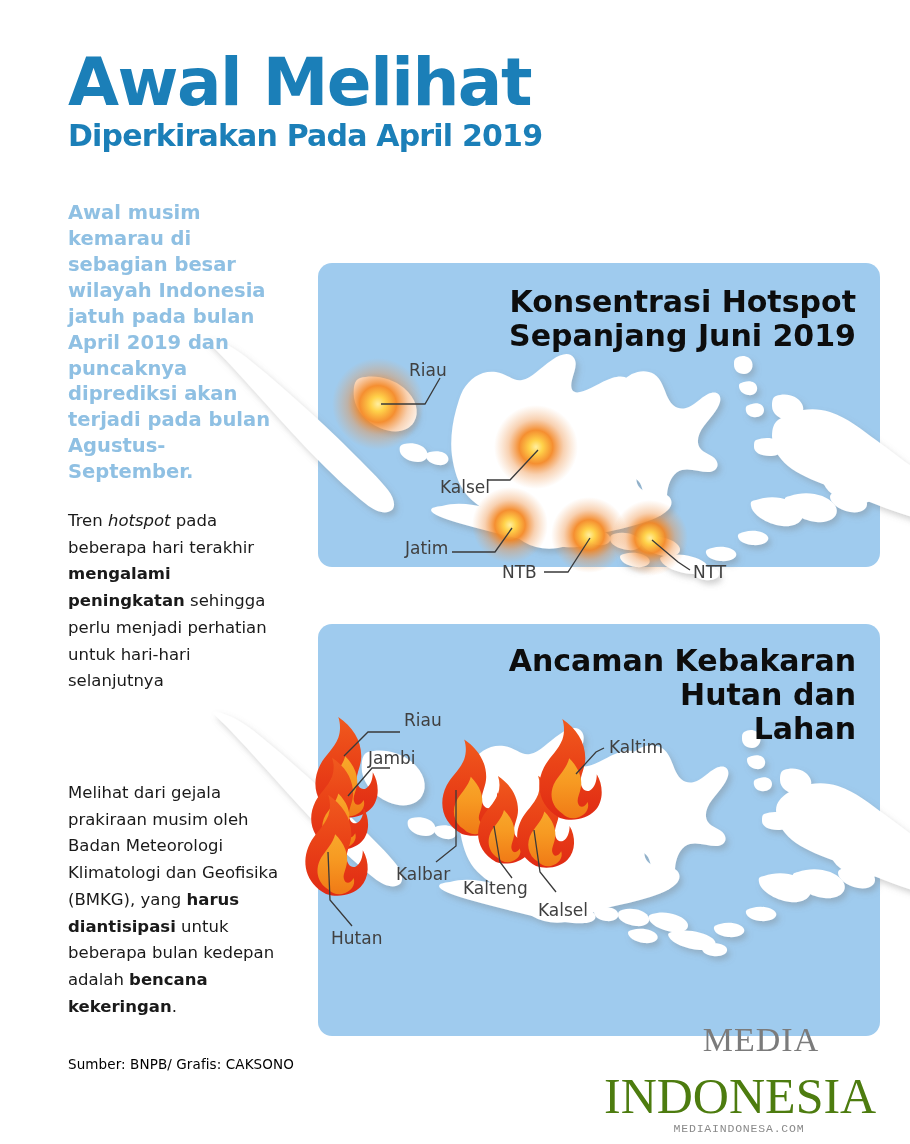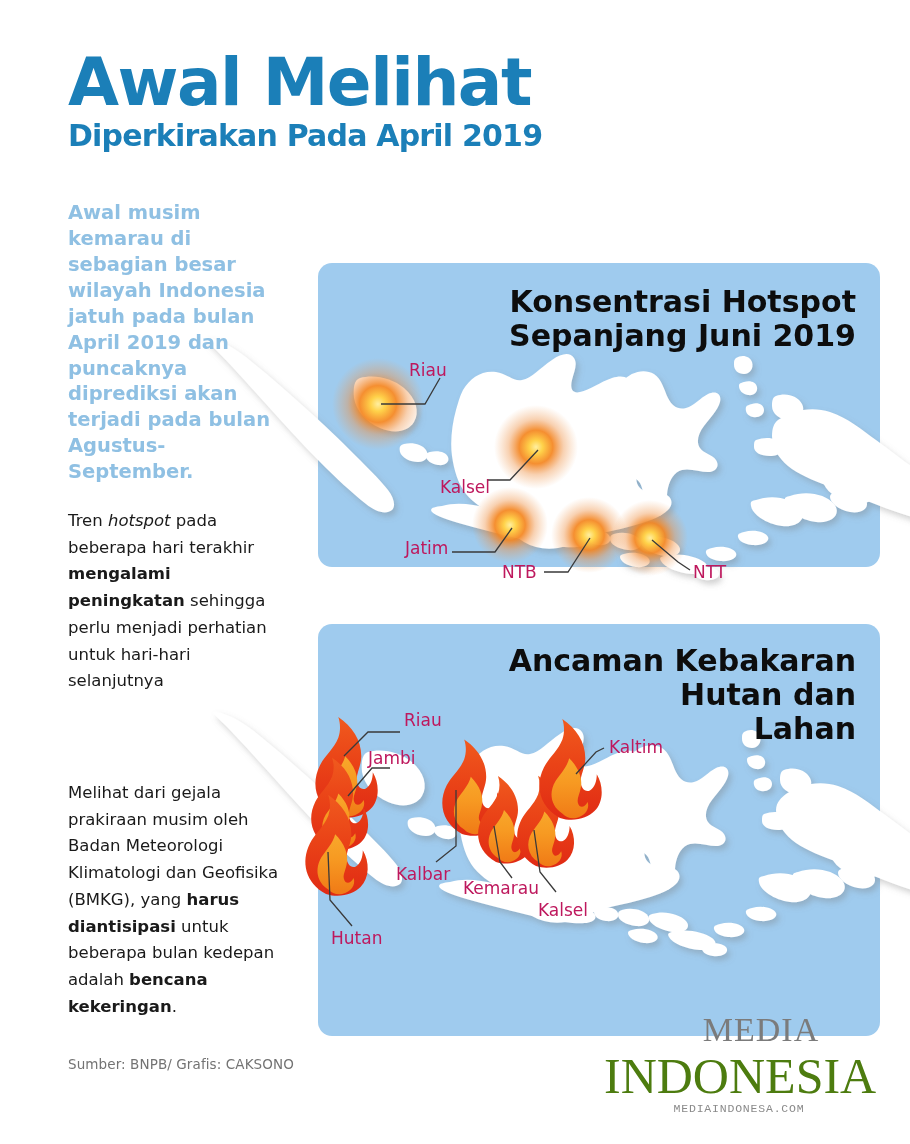--- a/index.html
+++ b/index.html
@@ -42,21 +42,21 @@
     z-index:6;
   }
   .para-2{top:508px;}
   .para-3{top:780px;}
   .para b{font-weight:bold;}
   .para i{font-style:italic;}
 
   .source{
     position:absolute;left:68px;top:1056px;
     font-family:"DejaVu Sans", sans-serif;
-    font-size:13.5px;color:#737373;letter-spacing:0.1px;
+    font-size:13.5px;color:#000000;letter-spacing:0.1px;
   }
 
   
   .panel{
     position:absolute;left:318px;width:562px;
     background:#9FCBEE;border-radius:14px;
     overflow:hidden;
   }
   .panel-1{top:232px;height:304px;margin-top:31px;}
   .panel-2{top:624px;height:412px;}
@@ -71,32 +71,32 @@
   .panel-title-1{top:22px;}
   .panel-title-2{top:20px;}
 
   
   .map-layer{position:absolute;left:0;top:0;width:910px;height:1144px;pointer-events:none;z-index:4;}
 
   
   .maplabel{
     position:absolute;
     font-family:"DejaVu Sans", sans-serif;
-    font-size:17px;color:#be185d;white-space:nowrap;z-index:8;
+    font-size:17px;color:#404040;white-space:nowrap;z-index:8;
   }
 
   
   .logo{
     position:absolute;right:36px;top:1006px;width:270px;text-align:center;
     z-index:9;
   }
   .logo-media{
     font-family:"Liberation Serif", serif;
     color:#7b7b7b;font-size:34px;letter-spacing:1px;
-    line-height:0.92;margin:8px;padding-left:44px;
+    line-height:0.92;margin:18px;padding-left:44px;
   }
   .logo-indo{
     font-family:"Liberation Serif", serif;
     color:#4d7c0f;font-size:50px;letter-spacing:0px;
     line-height:0.92;margin:0;
   }
   .logo-url{
     font-family:Liberation Mono, monospace;
     color:#8a8a8a;font-size:11.5px;letter-spacing:0.8px;
     margin:3px 0 0 0;
@@ -380,21 +380,21 @@
   <div class="maplabel" style="left:409px;top:360px;">Riau</div>
   <div class="maplabel" style="left:440px;top:477px;">Kalsel</div>
   <div class="maplabel" style="left:405px;top:538px;">Jatim</div>
   <div class="maplabel" style="left:502px;top:562px;">NTB</div>
   <div class="maplabel" style="left:693px;top:562px;">NTT</div>
 
   <div class="maplabel" style="left:404px;top:710px;">Riau</div>
   <div class="maplabel" style="left:368px;top:748px;">Jambi</div>
   <div class="maplabel" style="left:331px;top:928px;">Hutan</div>
   <div class="maplabel" style="left:396px;top:864px;">Kalbar</div>
-  <div class="maplabel" style="left:463px;top:878px;">Kemarau</div>
+  <div class="maplabel" style="left:463px;top:878px;">Kalteng</div>
   <div class="maplabel" style="left:538px;top:900px;">Kalsel</div>
   <div class="maplabel" style="left:609px;top:737px;text-align:center;">Kaltim</div>
 
   <div class="para para-3"><span>Melihat dari gejala prakiraan musim oleh Badan Meteorologi Klimatologi dan Geofisika (BMKG), yang </span><b>harus diantisipasi</b><span> untuk beberapa bulan kedepan adalah </span><b>bencana kekeringan</b><span>.</span></div>
   <div class="para para-2"><span>Tren </span><i>hotspot</i><span> pada beberapa hari terakhir </span><b>mengalami peningkatan</b><span> sehingga perlu menjadi perhatian untuk hari-hari selanjutnya</span></div>
 
   <div class="source">Sumber: BNPB/ Grafis: CAKSONO</div>
 
   <div class="logo">
     <div class="logo-media">MEDIA</div>

